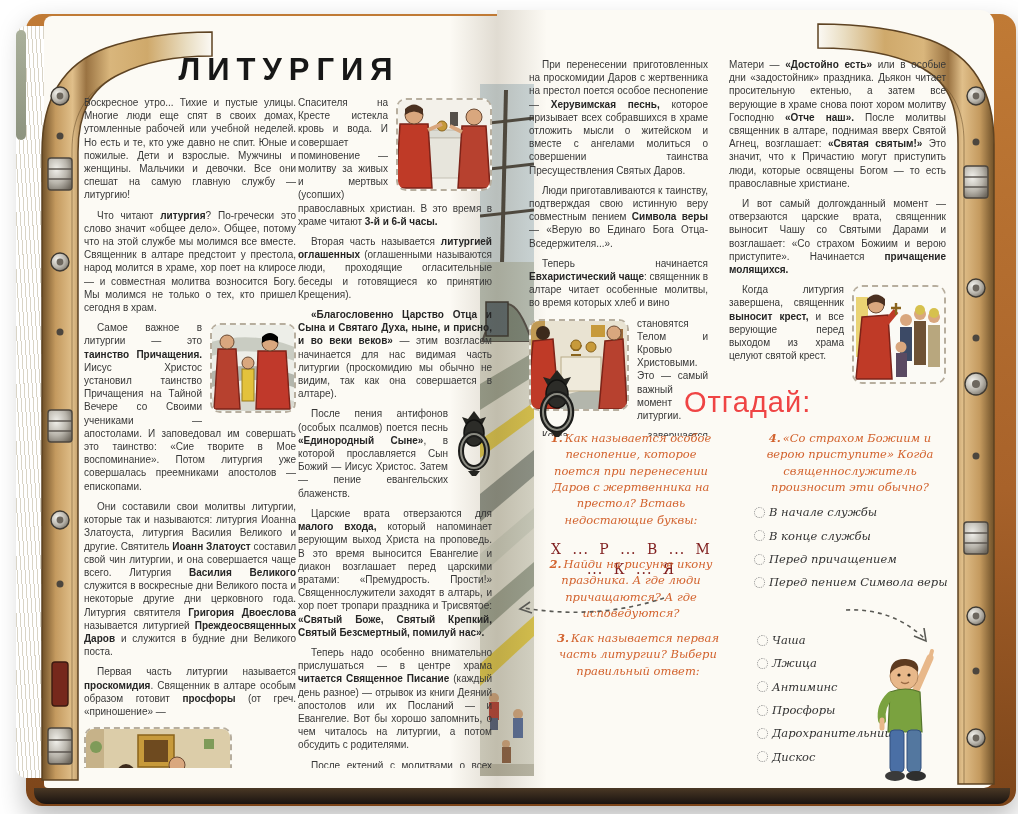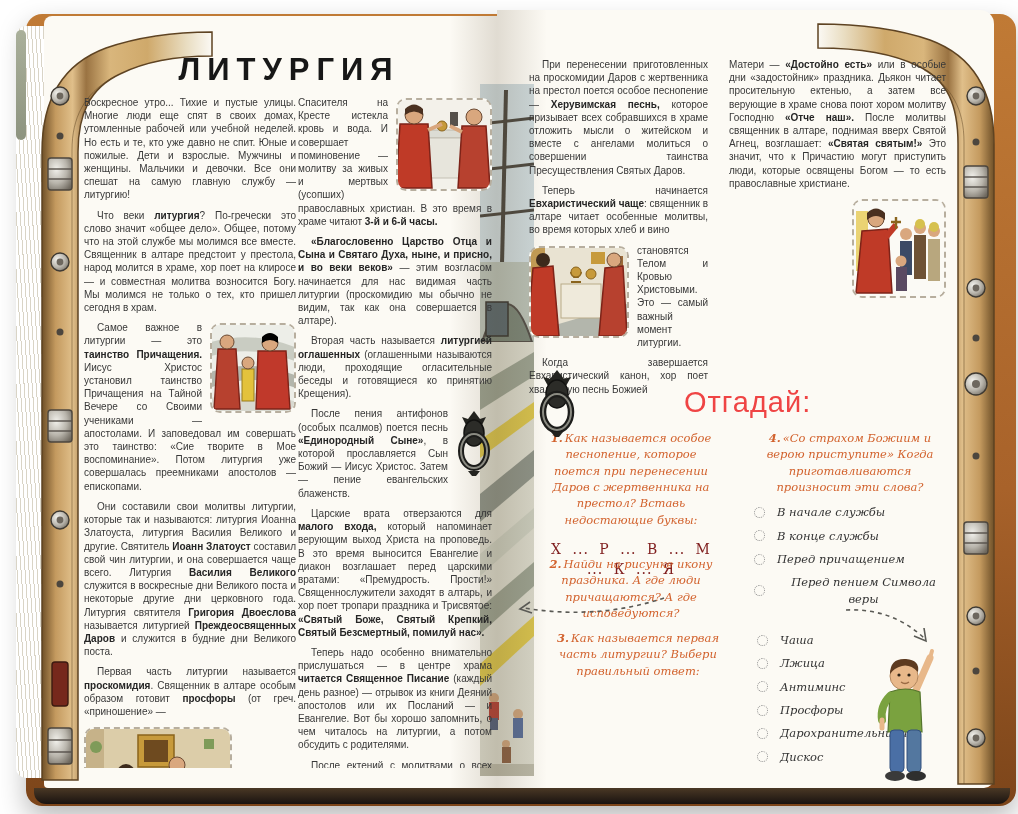--- a/index.html
+++ b/index.html
@@ -42,21 +42,21 @@
 
   
   #quiz-heading{left:684px;top:386px;width:220px;font-size:29px;font-weight:500;
        letter-spacing:1px;color:#ef4444;z-index:6;}
   .q{position:absolute;font-family:"DejaVu Serif",serif;font-style:italic;color:#d2622d;
      font-size:11.5px;line-height:1.42;z-index:6;text-align:center;}
   .q .num{font-weight:bold;margin-right:2px;}
   .letters{font-family:"DejaVu Serif",serif;font-style:normal;color:#7f1d1d;font-size:14px;
      letter-spacing:1px;word-spacing:5px;margin-top:12px;}
   .opts{margin-top:9px;}
-  .opt{display:flex;align-items:center;gap:12px;margin:0 0 7px;padding-left:4px;}
+  .opt{display:flex;align-items:center;gap:4px;margin:0 0 7px;padding-left:4px;}
   .circ{width:11px;height:11px;border:1.6px dotted #8f8f8f;border-radius:50%;flex:0 0 auto;}
   .optlabel{font-family:"DejaVu Serif",serif;font-style:italic;color:#333;font-size:11.5px;}
   svg{display:block;}
 </style>
 </head>
 <body>
 
 <div id="stage">
 
   <div class="abs" id="cover"></div>
@@ -181,21 +181,21 @@
       </g>
     </svg>
   </div>
 
   <div class="abs" id="cover-bottom"></div>
 
   <div class="abs" id="lp-title">ЛИТУРГИЯ</div>
 
   <div class="col" style="left:84px;top:96px;width:212px;height:672px;">
     <p class="para noind"><span>Воскресное утро... Тихие и пустые улицы. Многие люди еще спят в своих домах, утомленные рабочей или учебной неделей. Но есть и те, кто уже давно не спит. Юные и пожилые. Дети и взрослые. Мужчины и женщины. Мальчики и девочки. Все они спешат на самую главную службу — литургию!</span></p>
-    <p class="para"><span>Что веки </span><span class="b">литургия</span><span>? По-гречески это слово значит «общее дело». Общее, потому что на этой службе мы молимся все вместе. Священник в алтаре предстоит у престола, народ молится в храме, хор поет на клиросе — и совместная молитва возносится Богу. Мы молимся не только о тех, кто пришел сегодня в храм.</span></p>
+    <p class="para"><span>Что читают </span><span class="b">литургия</span><span>? По-гречески это слово значит «общее дело». Общее, потому что на этой службе мы молимся все вместе. Священник в алтаре предстоит у престола, народ молится в храме, хор поет на клиросе — и совместная молитва возносится Богу. Мы молимся не только о тех, кто пришел сегодня в храм.</span></p>
     <div class="ill fr" style="width:86px;height:90px;">
       <svg width="82" height="86" viewBox="0 0 82 86">
         <rect width="82" height="86" fill="#edeee8"></rect>
         <path d="M-10,20 Q40,2 92,26 L92,40 Q40,16 -10,34 Z" fill="#c9ccc2"></path>
         <path d="M-10,50 Q40,30 92,54 L92,66 Q40,44 -10,66 Z" fill="#b3b6ac"></path>
         <path d="M-10,76 Q40,58 92,80 L92,86 L-10,86 Z" fill="#d8d9d0"></path>
         <path d="M46,26 L74,26 L78,84 L44,84 Z" fill="#c0392b" stroke="#7d2318" stroke-width="1.4"></path>
         <circle cx="58" cy="18" r="8" fill="#d9a77e" stroke="#6b4a33" stroke-width="1"></circle>
         <path d="M50,12 Q58,4 66,12 L66,18 Q58,12 50,18 Z" fill="#4a3categorie020" fill-opacity="1"></path>
         <rect x="30" y="44" width="12" height="32" fill="#e3c23c" stroke="#9a7d1d" stroke-width="1"></rect>
@@ -237,39 +237,40 @@
         <path d="M7,9 Q16,0 25,9 L25,15 Q16,8 7,15 Z" fill="#4a3020"></path>
         <path d="M64,26 L88,26 L92,88 L60,88 Z" fill="#b7412f" stroke="#7d2318" stroke-width="1.5"></path>
         <circle cx="76" cy="17" r="8" fill="#d9a77e" stroke="#6b4a33" stroke-width="1"></circle>
         <circle cx="44" cy="26" r="5" fill="#c79a3b" stroke="#8a641d" stroke-width="1"></circle>
         <rect x="52" y="12" width="8" height="14" fill="#55504a"></rect>
         <line x1="30" y1="30" x2="44" y2="24" stroke="#d9a77e" stroke-width="4"></line>
         <line x1="64" y1="32" x2="52" y2="26" stroke="#d9a77e" stroke-width="4"></line>
       </svg>
     </div>
     <p class="para noind"><span>Спасителя на Кресте истекла кровь и вода. И совершает поминовение — молитву за живых и мертвых (усопших) православных христиан. В это время в храме читают </span><span class="b">3-й и 6-й часы.</span></p>
+    <p class="para"><span>Вторая часть называется </span><span class="b">литургией оглашенных</span><span> (оглашенными называются люди, проходящие огласительные беседы и готовящиеся ко принятию Крещения).</span></p>
     <p class="para"><span class="b">«Благословенно Царство Отца и Сына и Святаго Духа, ныне, и присно, и во веки веков»</span><span> — этим возгласом начинается для нас видимая часть литургии (проскомидию мы обычно не видим, так как она совершается в алтаре).</span></p>
-    <p class="para"><span>Вторая часть называется </span><span class="b">литургией оглашенных</span><span> (оглашенными называются люди, проходящие огласительные беседы и готовящиеся ко принятию Крещения).</span></p>
     <div class="knock fr" style="width:36px;height:68px;">
       <svg width="36" height="68" viewBox="0 0 36 68">
         <path d="M18,2 L24,10 L30,8 L26,16 L18,14 L10,16 L6,8 L12,10 Z" fill="#23231f"></path>
         <ellipse cx="18" cy="24" rx="10" ry="13" fill="#2c2c28" stroke="#121210" stroke-width="1.5"></ellipse>
         <ellipse cx="18" cy="42" rx="13" ry="17" fill="none" stroke="#1d1d1b" stroke-width="6"></ellipse>
         <ellipse cx="18" cy="42" rx="13" ry="17" fill="none" stroke="#8b8b82" stroke-width="2"></ellipse>
         <path d="M12,62 L24,62 L20,67 L16,67 Z" fill="#23231f"></path>
       </svg>
     </div>
     <p class="para"><span>После пения антифонов (особых псалмов) поется песнь </span><span class="b">«Единородный Сыне»</span><span>, в которой прославляется Сын Божий — Иисус Христос. Затем — пение евангельских блаженств.</span></p>
     <p class="para"><span>Царские врата отверзаются для </span><span class="b">малого входа,</span><span> который напоминает верующим выход Христа на проповедь. В это время выносится Евангелие и диакон возглашает перед царскими вратами: «Премудрость. Прости!» Священнослужители заходят в алтарь, и хор поет тропари праздника и Трисвятое: </span><span class="b">«Святый Боже, Святый Крепкий, Святый Безсмертный, помилуй нас».</span></p>
     <p class="para"><span>Теперь надо особенно внимательно прислушаться — в центре храма </span><span class="b">читается Священное Писание</span><span> (каждый день разное) — отрывок из книги Деяний апостолов или их Посланий — и Евангелие. Вот бы хорошо запомнить, о чем читалось на литургии, а потом обсудить с родителями.</span></p>
     <p class="para"><span>После ектений с молитвами о всех людях, и даже еще не крещенных (на ектенье об оглашенных), начинается самая важная часть литургии — </span></p>
   </div>
 
   <div class="col" style="left:529px;top:58px;width:179px;height:378px;">
     <p class="para"><span>При перенесении приготовленных на проскомидии Даров с жертвенника на престол поется особое песнопение — </span><span class="b">Херувимская песнь,</span><span> которое призывает всех собравшихся в храме отложить мысли о житейском и вместе с ангелами молиться о совершении таинства Пресуществления Святых Даров.</span></p>
+    <p class="para"><span>Люди приготавливаются к таинству, подтверждая свою истинную веру совместным пением </span><span class="b">Символа веры</span><span> — «Верую во Единаго Бога Отца-Вседержителя...».</span></p>
     <p class="para"><span>Теперь начинается </span><span class="b">Евхаристический чаще</span><span>: священник в алтаре читает особенные молитвы, во время которых хлеб и вино</span></p>
     <div class="ill fl" style="width:100px;height:92px;">
       <svg width="96" height="88" viewBox="0 0 96 88">
         <rect width="96" height="88" fill="#e9e3d2"></rect>
         <rect x="0" y="0" width="14" height="88" fill="#c09a54"></rect>
         <rect x="60" y="4" width="14" height="12" fill="#c79a3b"></rect>
         <rect x="80" y="8" width="12" height="16" fill="#9c6a38"></rect>
         <path d="M14,80 L96,56 L96,88 L14,88 Z" fill="#b3b6ac"></path>
         <rect x="30" y="36" width="40" height="34" fill="#efeadb" stroke="#b9ab88" stroke-width="1"></rect>
         <path d="M40,24 a5,5 0 1,0 10,0 M42,29 h6 M40,34 h10" stroke="#8a641d" stroke-width="2" fill="#c79a3b"></path>
@@ -280,20 +281,21 @@
         <path d="M74,20 L92,18 L96,88 L68,88 Z" fill="#b7412f" stroke="#7d2318" stroke-width="1.5"></path>
         <circle cx="83" cy="12" r="7" fill="#d9a77e" stroke="#6b4a33" stroke-width="1"></circle>
       </svg>
     </div>
     <p class="para noind"><span>становятся Телом и Кровью Христовыми. Это — самый важный момент литургии.</span></p>
     <p class="para"><span>Когда завершается Евхаристический канон, хор поет хвалебную песнь Божией</span></p>
   </div>
 
   <div class="col" style="left:729px;top:58px;width:217px;height:356px;">
     <p class="para noind"><span>Матери — </span><span class="b">«Достойно есть»</span><span> или в особые дни «задостойник» праздника. Дьякон читает просительную ектенью, а затем все верующие в храме снова поют хором молитву Господню </span><span class="b">«Отче наш».</span><span> После молитвы священник в алтаре, поднимая вверх Святой Агнец, возглашает: </span><span class="b">«Святая святым!»</span><span> Это значит, что к Причастию могут приступить люди, которые освящены Богом — то есть православные христиане.</span></p>
+    <p class="para"><span>И вот самый долгожданный момент — отверзаются царские врата, священник выносит Чашу со Святыми Дарами и возглашает: «Со страхом Божиим и верою приступите». Начинается </span><span class="b">причащение молящихся.</span></p>
     <div class="ill fr" style="width:94px;height:99px;">
       <svg width="90" height="95" viewBox="0 0 90 95">
         <rect width="90" height="95" fill="#fbfaf5"></rect>
         <rect x="2" y="10" width="12" height="60" fill="#e3c23c" opacity="0.7"></rect>
         <path d="M8,30 L34,28 L38,92 L2,92 Z" fill="#bf3a27" stroke="#7d2318" stroke-width="1.5"></path>
         <circle cx="22" cy="18" r="8" fill="#d9a77e" stroke="#6b4a33" stroke-width="1"></circle>
         <path d="M13,12 Q22,3 31,12 L31,19 Q22,11 13,19 Z" fill="#4a3020"></path>
         <line x1="32" y1="36" x2="42" y2="24" stroke="#bf3a27" stroke-width="6"></line>
         <path d="M42,16 v12 M37,21 h10" stroke="#8a641d" stroke-width="2.4"></path>
         <rect x="46" y="40" width="12" height="34" fill="#3c4a66"></rect>
@@ -301,20 +303,21 @@
         <rect x="60" y="34" width="12" height="44" fill="#6e5235"></rect>
           <circle cx="66" cy="27" r="6" fill="#d9a77e"></circle>
           <circle cx="66" cy="23" r="5" fill="#d6c14e"></circle>
         <rect x="74" y="38" width="12" height="42" fill="#b8a77e"></rect>
           <circle cx="80" cy="30" r="6" fill="#d9a77e"></circle>
           <circle cx="80" cy="26" r="5" fill="#d6c14e"></circle>
         <rect x="42" y="66" width="11" height="24" fill="#5a4a62"></rect>
           <circle cx="47" cy="60" r="5.5" fill="#d9a77e"></circle>
       </svg>
     </div>
+    <p class="para"><span>Когда литургия завершена, священник </span><span class="b">выносит крест,</span><span> и все верующие перед выходом из храма целуют святой крест.</span></p>
   </div>
 
   <div class="abs knock" style="left:537px;top:368px;">
     <svg width="40" height="70" viewBox="0 0 40 70">
       <path d="M20,2 L27,11 L34,9 L29,18 L20,16 L11,18 L6,9 L13,11 Z" fill="#23231f"></path>
       <ellipse cx="20" cy="26" rx="11" ry="14" fill="#2c2c28" stroke="#121210" stroke-width="1.5"></ellipse>
       <ellipse cx="20" cy="44" rx="14" ry="18" fill="none" stroke="#1d1d1b" stroke-width="6.5"></ellipse>
       <ellipse cx="20" cy="44" rx="14" ry="18" fill="none" stroke="#8b8b82" stroke-width="2"></ellipse>
       <path d="M14,64 L26,64 L22,69 L18,69 Z" fill="#23231f"></path>
     </svg>
@@ -335,21 +338,21 @@
       <path d="M152,6 Q86,28 12,16" fill="none" stroke="#5a5a55" stroke-width="1.6" stroke-dasharray="4 4"></path>
       <path d="M18,10 L8,17 L20,21" fill="none" stroke="#5a5a55" stroke-width="1.6"></path>
     </svg>
   </div>
 
   <div class="q" style="left:542px;top:630px;width:192px;">
     <span class="num">3.</span><span>Как называется первая часть литургии? Выбери правильный ответ:</span>
   </div>
 
   <div class="q" style="left:750px;top:430px;width:200px;">
-    <span class="num">4.</span><span>«Со страхом Божиим и верою приступите» Когда приготавливаются произносит эти слова?</span>
+    <span class="num">4.</span><span>«Со страхом Божиим и верою приступите» Когда священнослужитель произносит эти обычно?</span>
     <div class="opts">
       <div class="opt">
           <span class="circ"></span>
           <span class="optlabel">В начале службы</span>
         </div>
       <div class="opt">
           <span class="circ"></span>
           <span class="optlabel">В конце службы</span>
         </div>
       <div class="opt">

